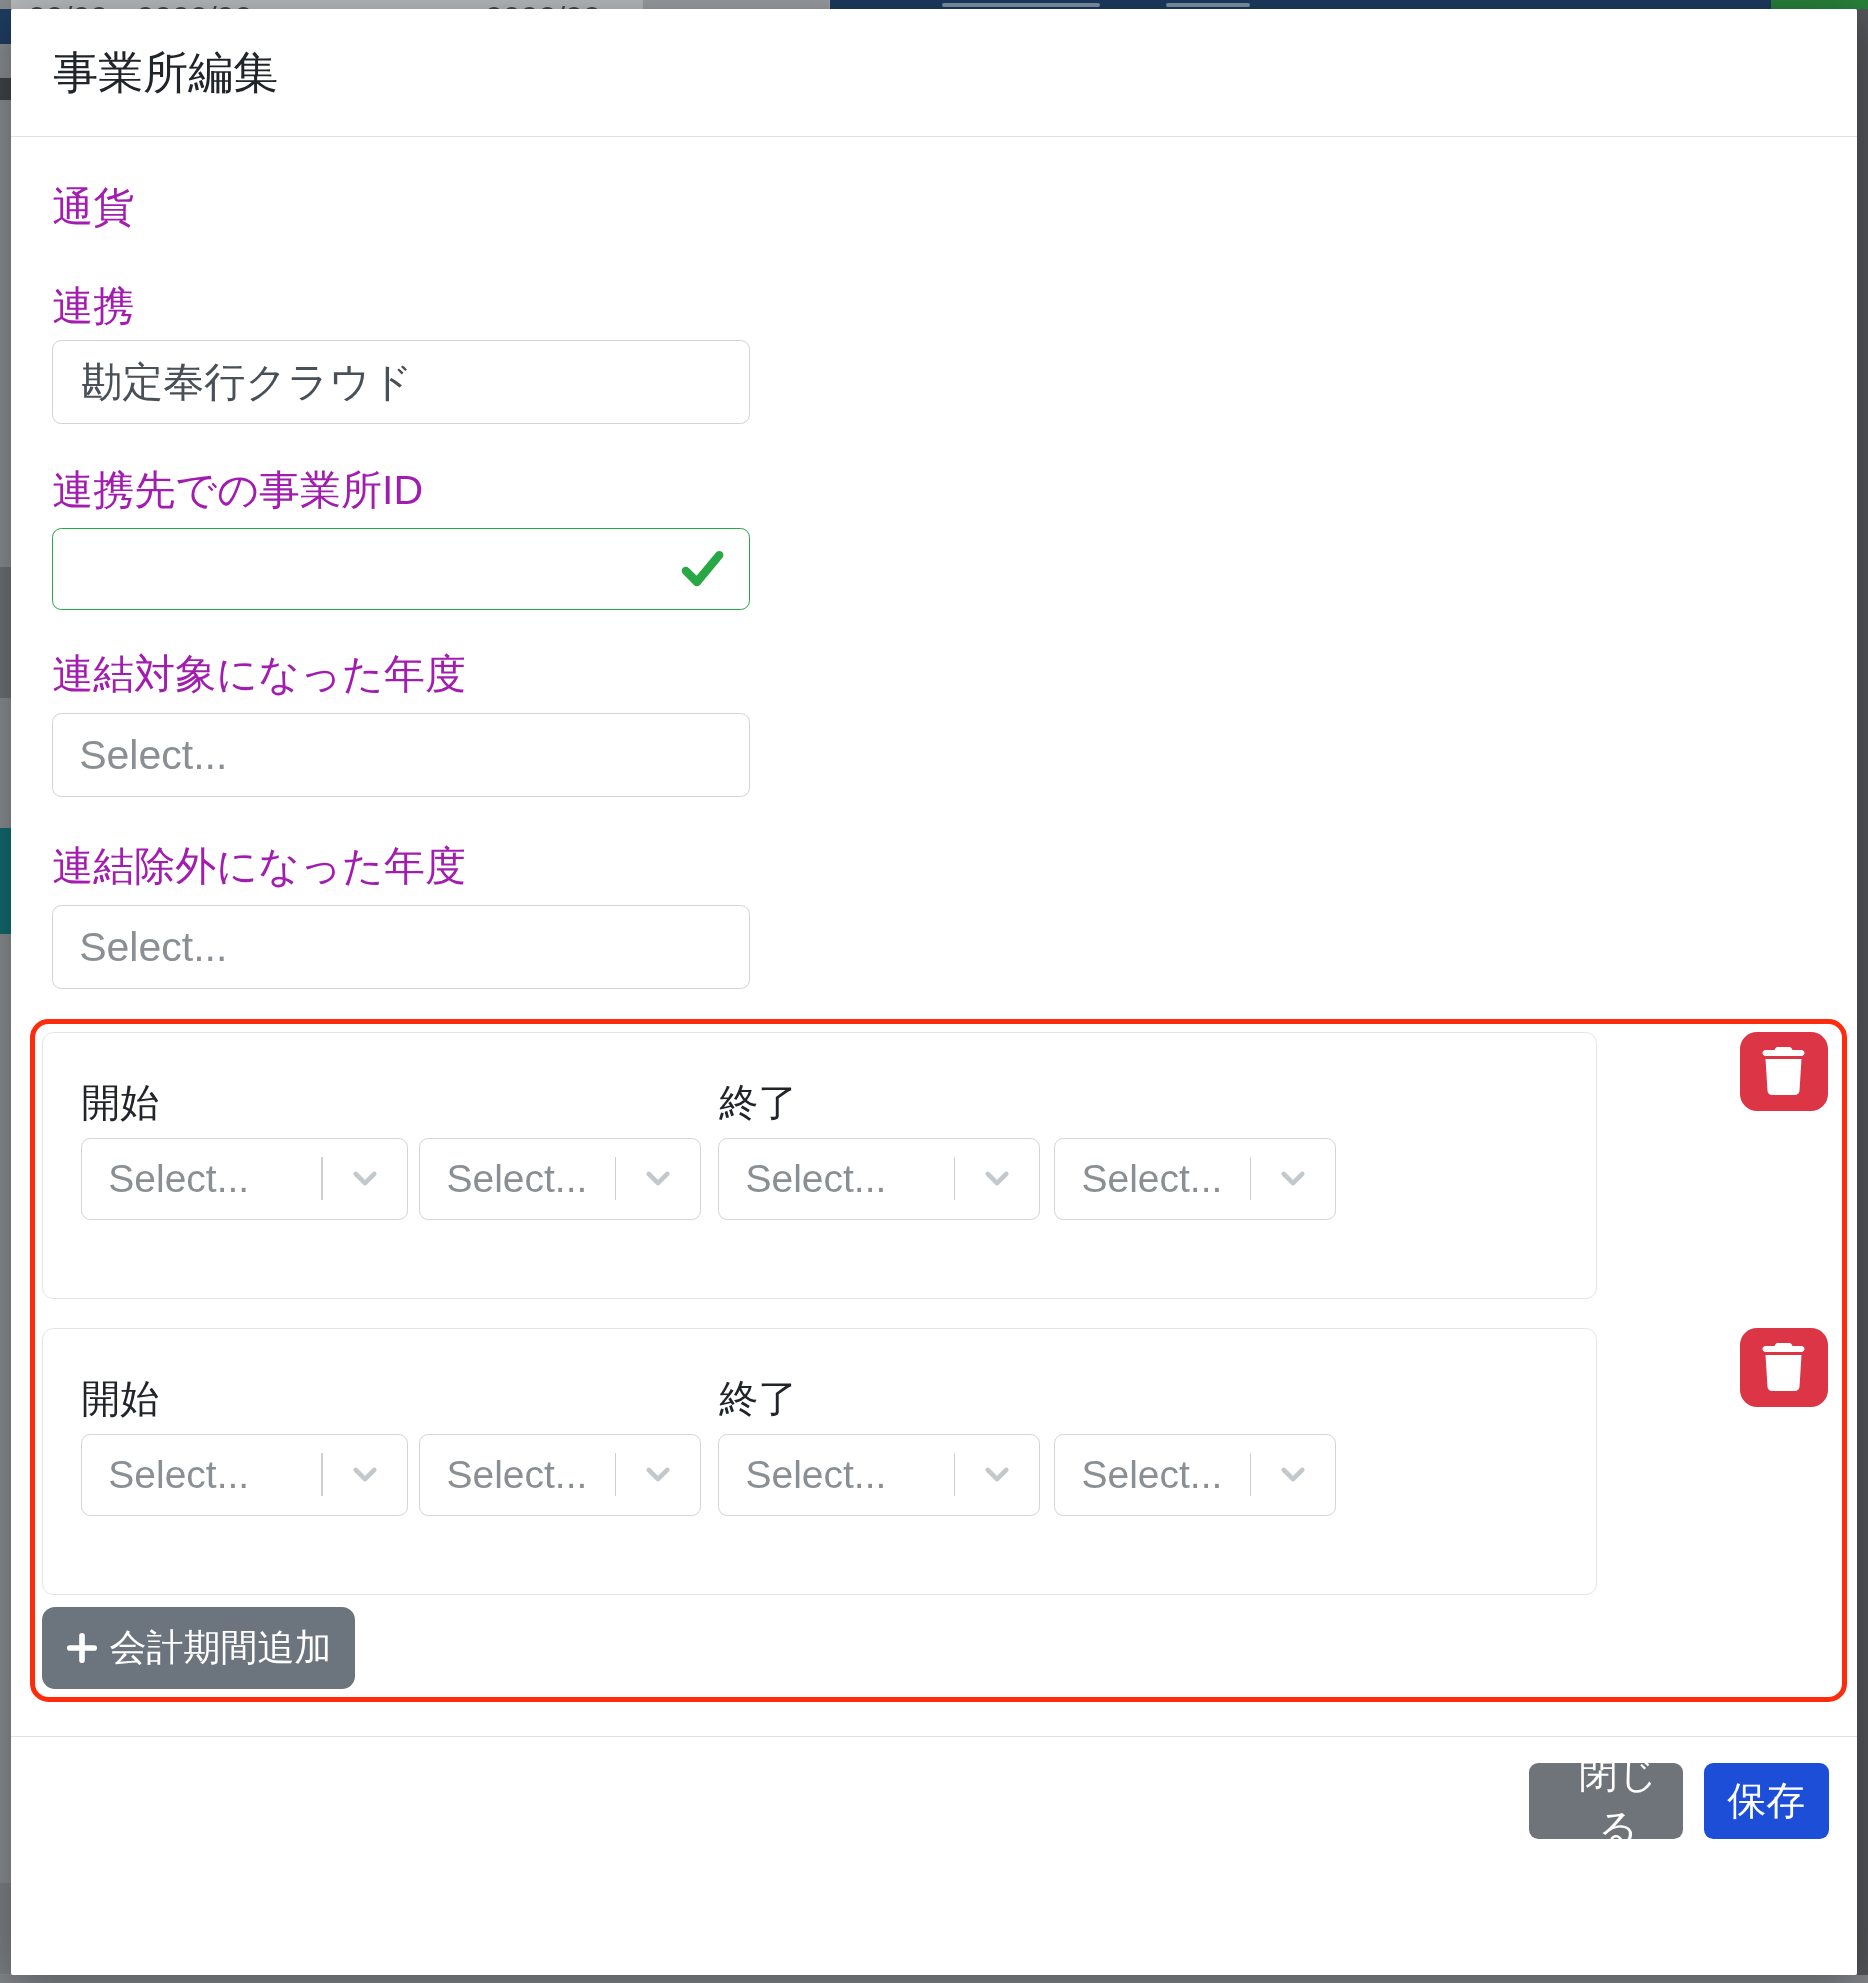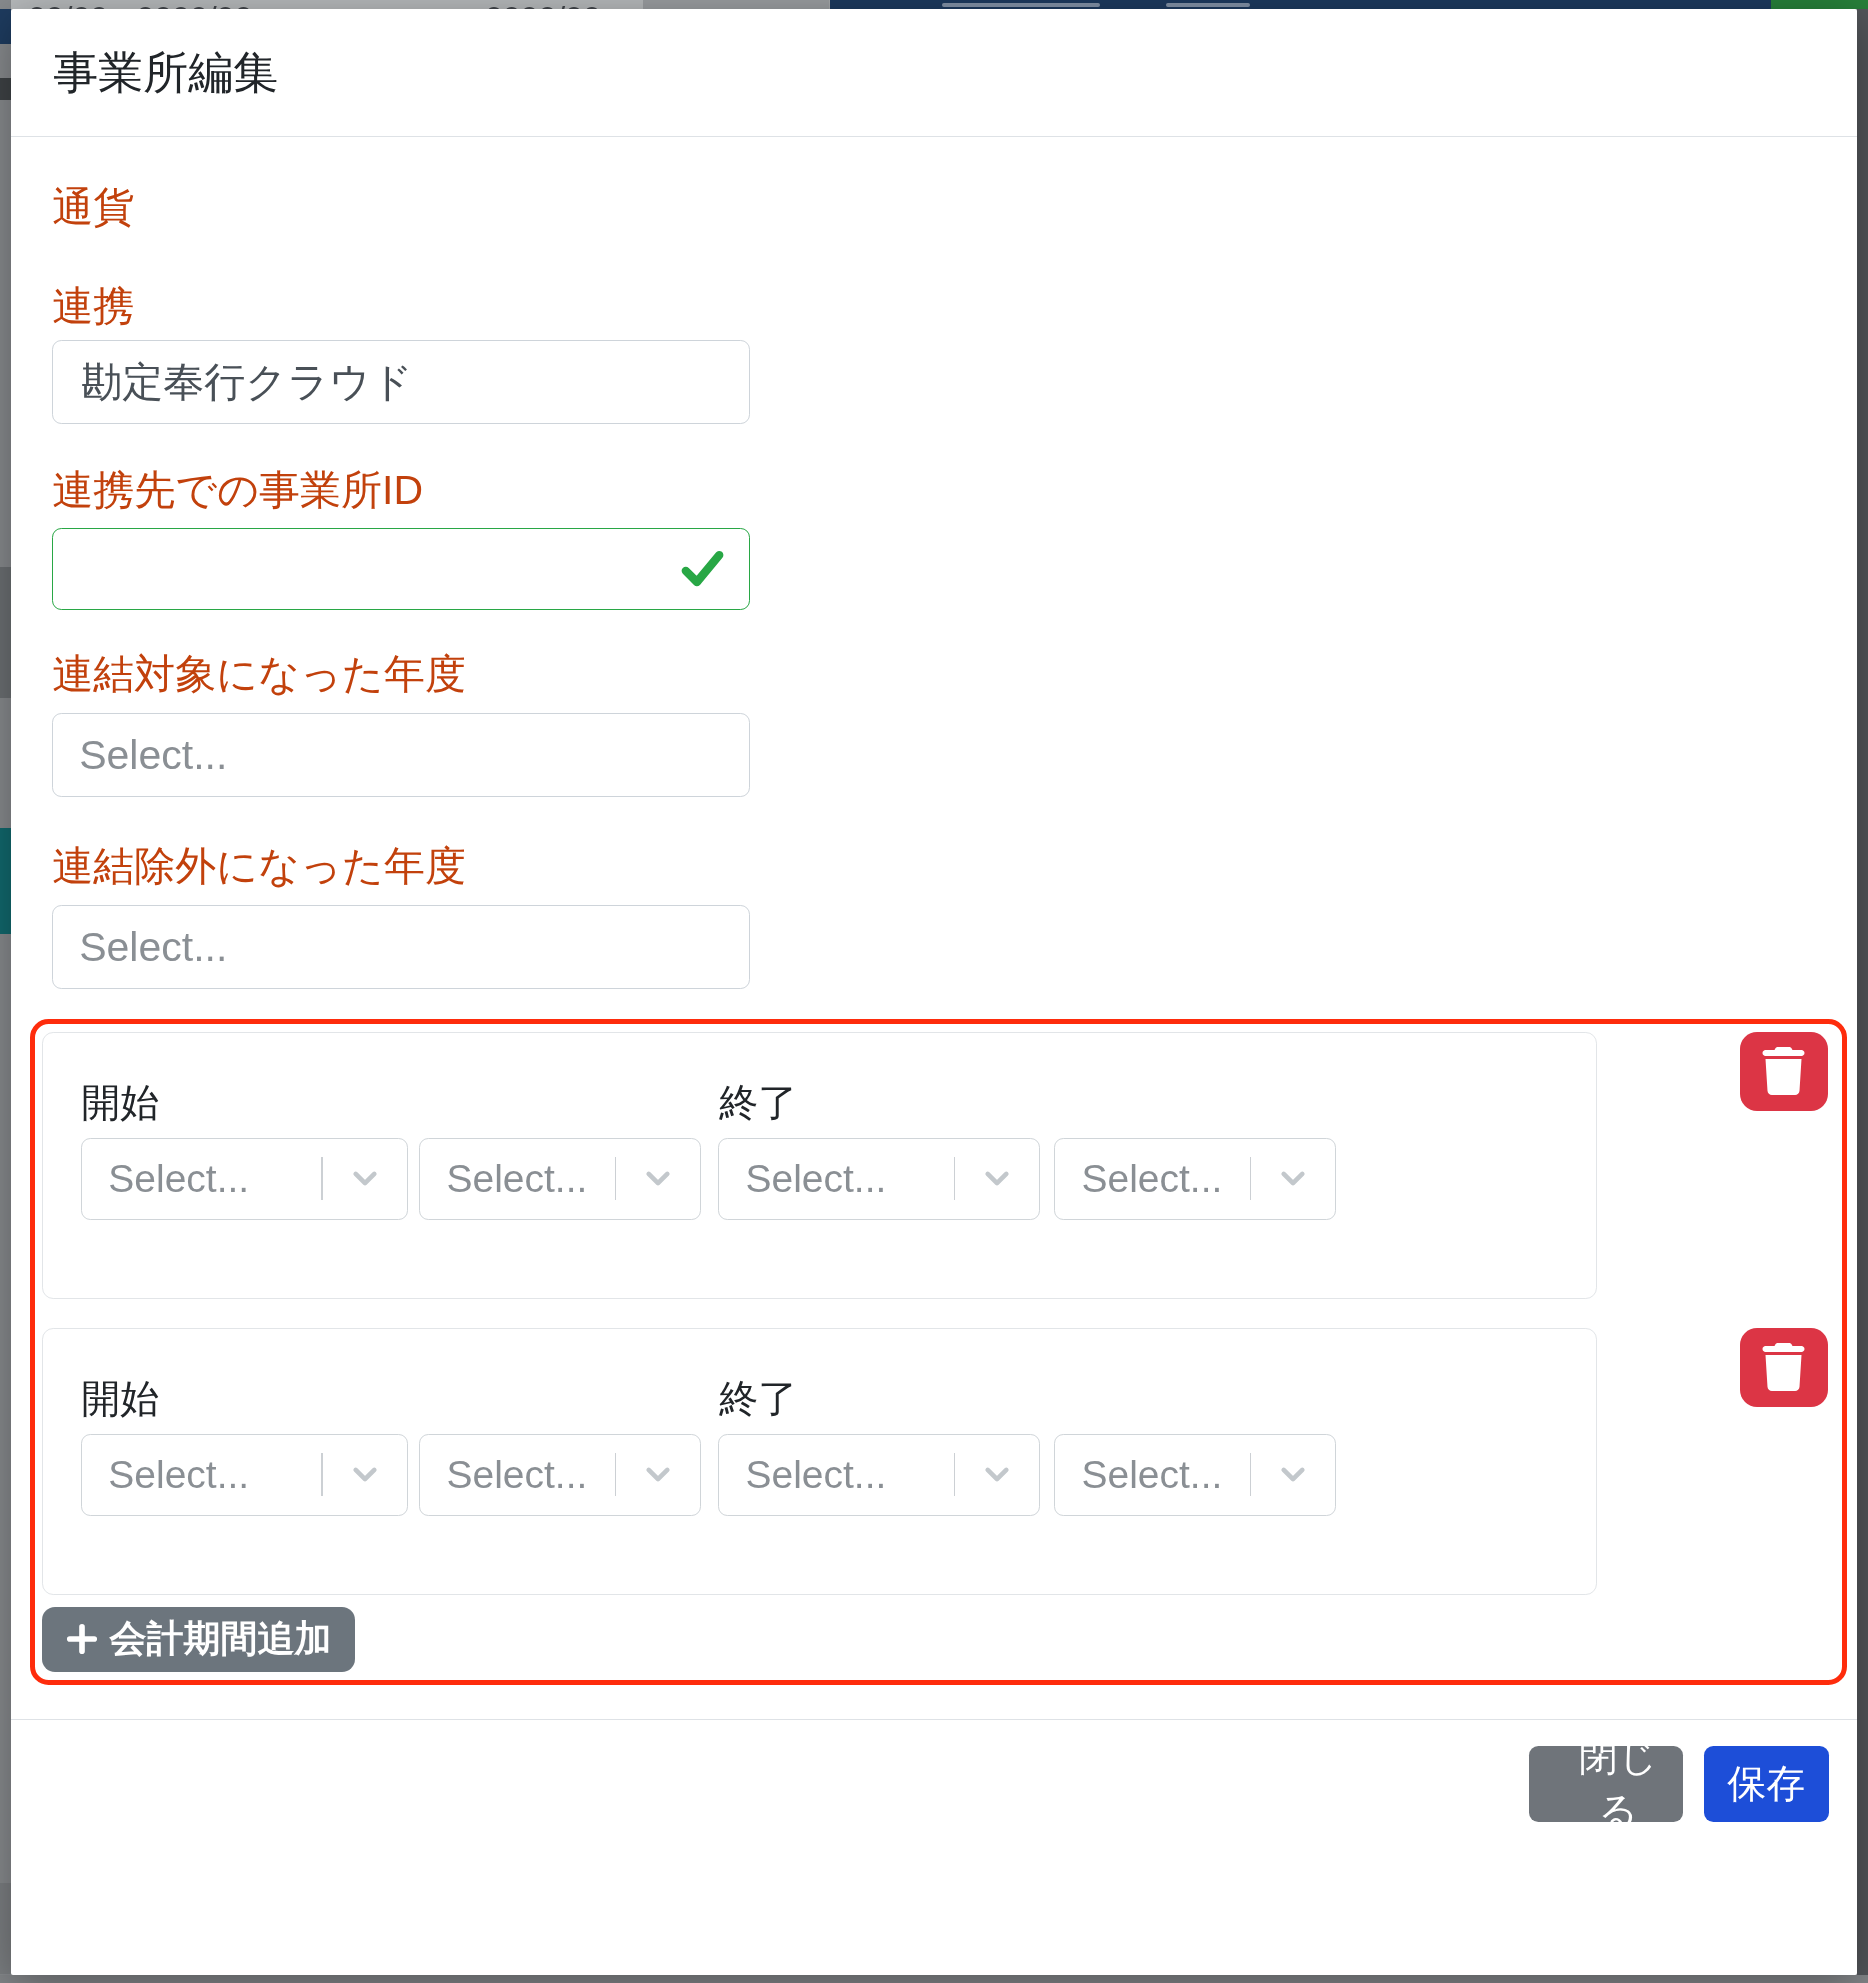--- a/index.html
+++ b/index.html
@@ -28,21 +28,21 @@
   .modal {
     position:absolute; top:9.3px; left:11.2px; right:11.2px; bottom:9.3px;
     background:#ffffff; border-radius:2px;
     box-shadow:0 9.3px 47px rgba(0,0,0,.35);
     overflow:hidden;
   }
   .modal-header { height:127px; border-bottom:1.9px solid #dee2e6; display:flex; align-items:center; padding-left:42px; }
   .modal-title { font-size:45px; color:#212529; }
 
   .fields { margin:0 41px; }
-  .flabel { font-size:41px; color:#c2410c; line-height:45px; }
+  .flabel { font-size:41px; color:#a21caf; line-height:45px; }
   .mt52{margin-top:48px}.mt57{margin-top:54px}.mt51{margin-top:44px}.mt45{margin-top:42px}.mt50{margin-top:47px}
   .text-input {
     box-sizing:border-box; display:block; width:698px; height:84px; margin-top:11.2px;
     border:1.9px solid #ced4da; border-radius:9.3px; padding:0 0 0 28px;
     font-size:41px; color:#495057; font-family:inherit; background:#fff; outline:none;
   }
   .input-wrap { position:relative; width:698px; margin-top:15px; }
   .input-wrap .text-input { margin-top:0; }
   .text-input.valid { border-color:#28a745; height:82px; }
   .check-wrap { position:absolute; right:26px; top:50%; transform:translateY(-50%); line-height:0; }
@@ -80,23 +80,23 @@
   .select .sep { width:1.9px; height:43px; background:#ccd0d4; }
   .select .chev { width:84px; display:flex; justify-content:center; align-items:center; cursor:pointer; }
   .w-year  { width:327px; margin-right:11.2px; }
   .w-month { width:282px; }
   .gap-lg { width:17px; }
   .trash-btn {
     width:88px; height:79px; border:none; border-radius:17px; background:#dc3545;
     display:flex; align-items:center; justify-content:center; cursor:pointer; padding:0;
   }
   .add-btn {
-    margin-top:12px; height:65px; border:none; border-radius:13px; background:#6c757d;
+    margin-top:12px; height:82px; border:none; border-radius:13px; background:#6c757d;
     color:#fff; font-size:37px; font-family:inherit; display:inline-flex; align-items:center;
-    padding:0 24px; cursor:pointer;font-weight:bold;
+    padding:0 24px; cursor:pointer;
   }
   .add-btn .plus { margin-right:11.2px; line-height:0; }
 
   
   .modal-footer {
     margin-top:34px; border-top:1.9px solid #dee2e6;
     padding:26px 28px 0 0; display:flex; justify-content:flex-end; gap:20.5px;
   }
   .btn { height:76px; border:none; border-radius:9.3px; color:#fff; font-size:39px; font-family:inherit; cursor:pointer; display:flex; align-items:center; justify-content:center; }
   .btn-close { width:154px; background:#6f747a;padding-left:30px; }

